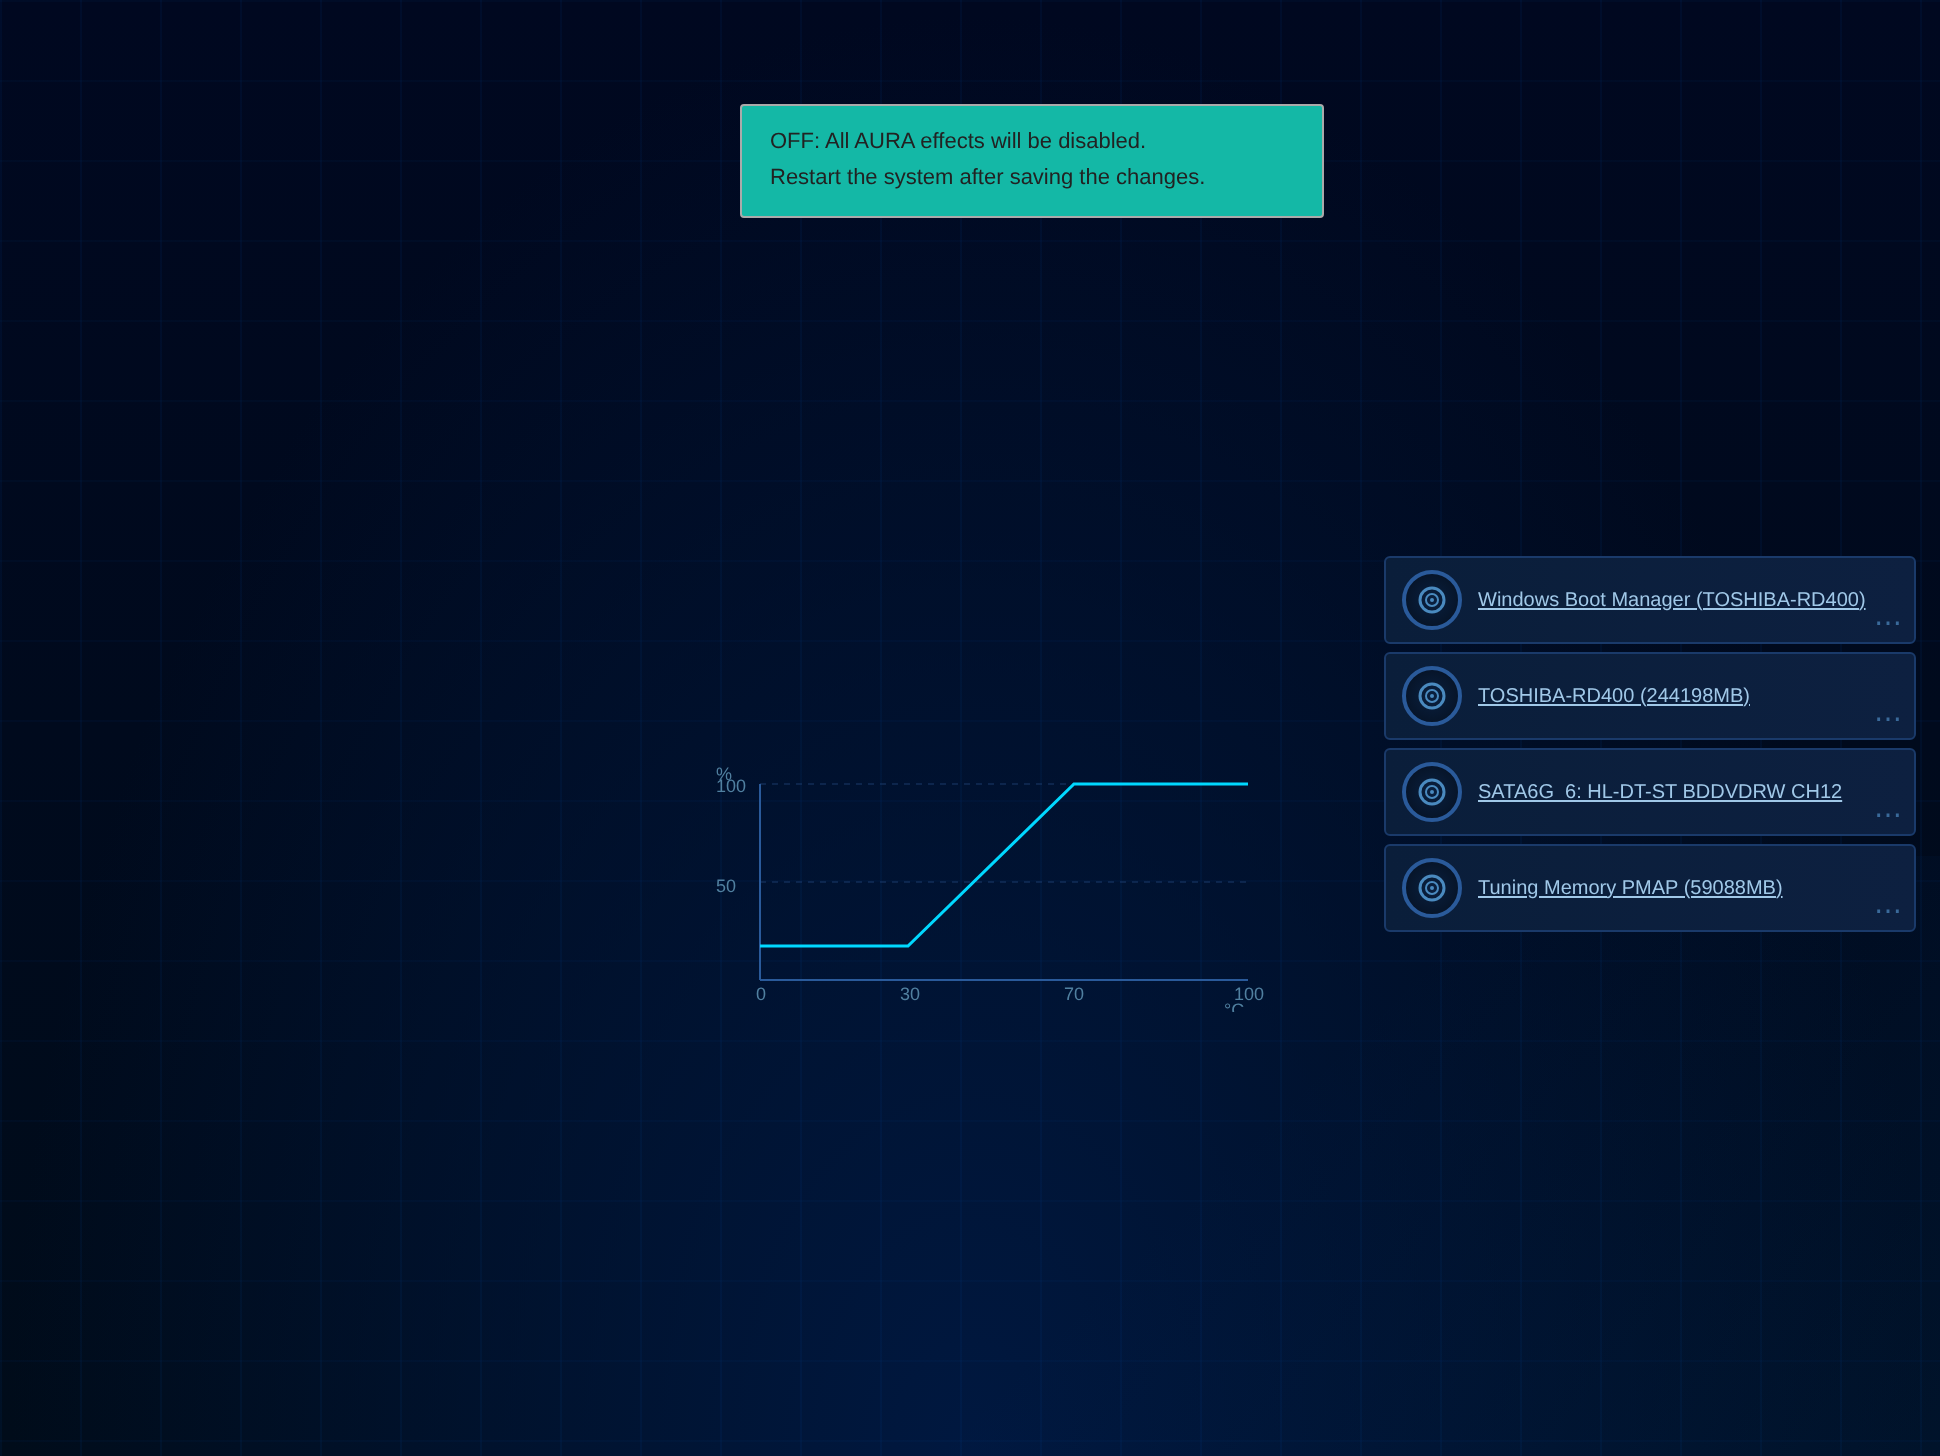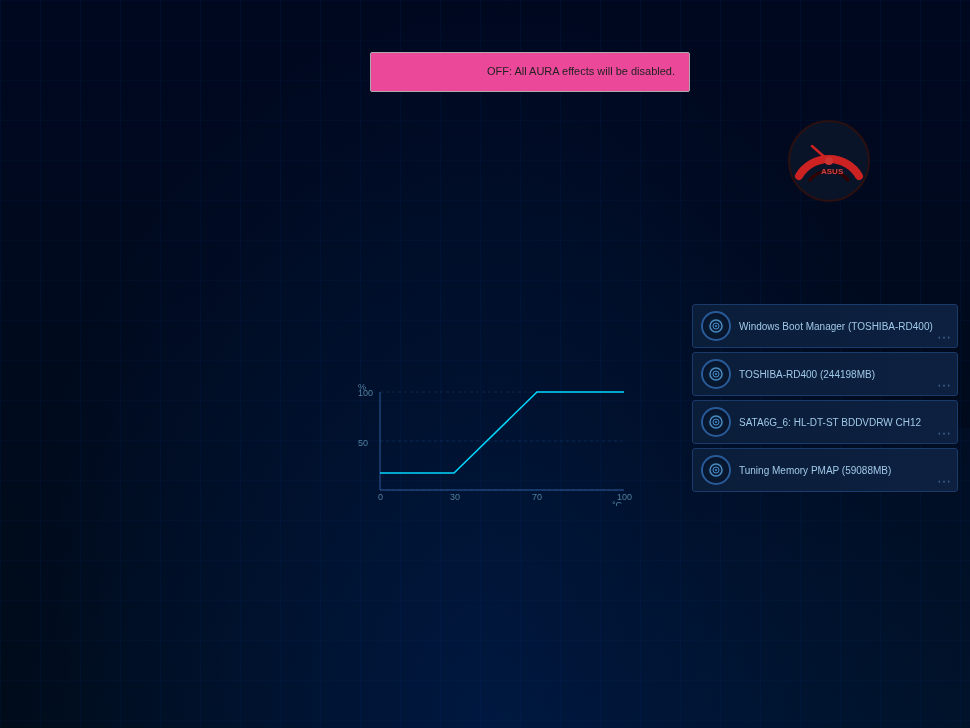--- a/index.html
+++ b/index.html
@@ -131,30 +131,29 @@
       display: flex;
       align-items: center;
       gap: 4px;
     }
 
     
     .aura-tooltip {
       position: absolute;
       top: 52px;
       left: 370px;
-      background: #ec4899;
+      background: #14b8a6;
       color: #222;
       font-size: 11px;
       padding: 10px 14px;
       border: 1px solid #aaa;
       border-radius: 2px;
       z-index: 100;
-      width: 320px;
+      width: 292px;
       line-height: 1.6;
-      text-align: right;
     }
 
     
     .content-area {
       display: flex;
       flex: 1;
       overflow: hidden;
     }
 
     
@@ -470,20 +469,21 @@
       justify-content: center;
       color: #4a8abf;
       font-size: 14px;
       flex-shrink: 0;
     }
 
     .boot-item-name {
       font-size: 10px;
       color: #a0c8e8;
       flex: 1;
+      text-decoration: underline;
     }
 
     .boot-item-dots {
       color: #3a6a9a;
       font-size: 14px;
       position: absolute;
       right: 6px;
       bottom: 2px;
     }
 
@@ -613,20 +613,21 @@
     </div>
 
     <div class="aura-btn">
       <span>✦</span>
       <span>AURA ON/OFF(F4)</span>
     </div>
   </div>
 
   <div class="aura-tooltip">
     <div>OFF: All AURA effects will be disabled.</div>
+    <div>Restart the system after saving the changes.</div>
   </div>
 
   <div class="content-area">
 
     <div class="left-panel">
 
       <div class="info-section">
         <div class="section-title">Information</div>
         <div class="info-model">TUF X470-PLUS G...</div>
         <div class="info-cpu">
@@ -841,35 +842,20 @@
         <div class="ez-tuning-title">EZ System Tuning</div>
         <div class="ez-tuning-desc">Click the icon below to apply a pre-configured profile for improved system performance or energy savings.</div>
 
         <div class="pie-section">
           <div class="profile-list">
             <div class="profile-option">Quiet</div>
             <div class="profile-option">Performance</div>
             <div class="profile-option">Energy Saving</div>
           </div>
 
-          <div style="position:relative; width:90px; height:90px; margin-left:8px;">
-            <svg width="90" height="90" viewBox="0 0 90 90">
-
-              <circle cx="45" cy="45" r="40" fill="#0a1428" stroke="#2a1010" stroke-width="2"></circle>
-
-              <path d="M 15 60 A 35 35 0 0 1 75 60" fill="none" stroke="#cc2222" stroke-width="8" stroke-linecap="round"></path>
-
-              <line x1="45" y1="45" x2="28" y2="30" stroke="#cc2222" stroke-width="2.5" stroke-linecap="round"></line>
-              <circle cx="45" cy="45" r="4" fill="#cc3333"></circle>
-
-              <path d="M 25 65 A 25 25 0 0 1 65 65" fill="none" stroke="#330000" stroke-width="3"></path>
-
-              <text x="37" y="58" font-size="8" fill="#cc4444" font-weight="bold">ASUS</text>
-            </svg>
-          </div>
         </div>
 
         <div class="boot-nav-row">
           <span class="boot-nav-arrow">‹</span>
           <span style="margin:0 10px;">
             <span class="asus-optimal-label">ASUS Optimal</span>
           </span>
           <span class="boot-nav-arrow">›</span>
         </div>
       </div>

